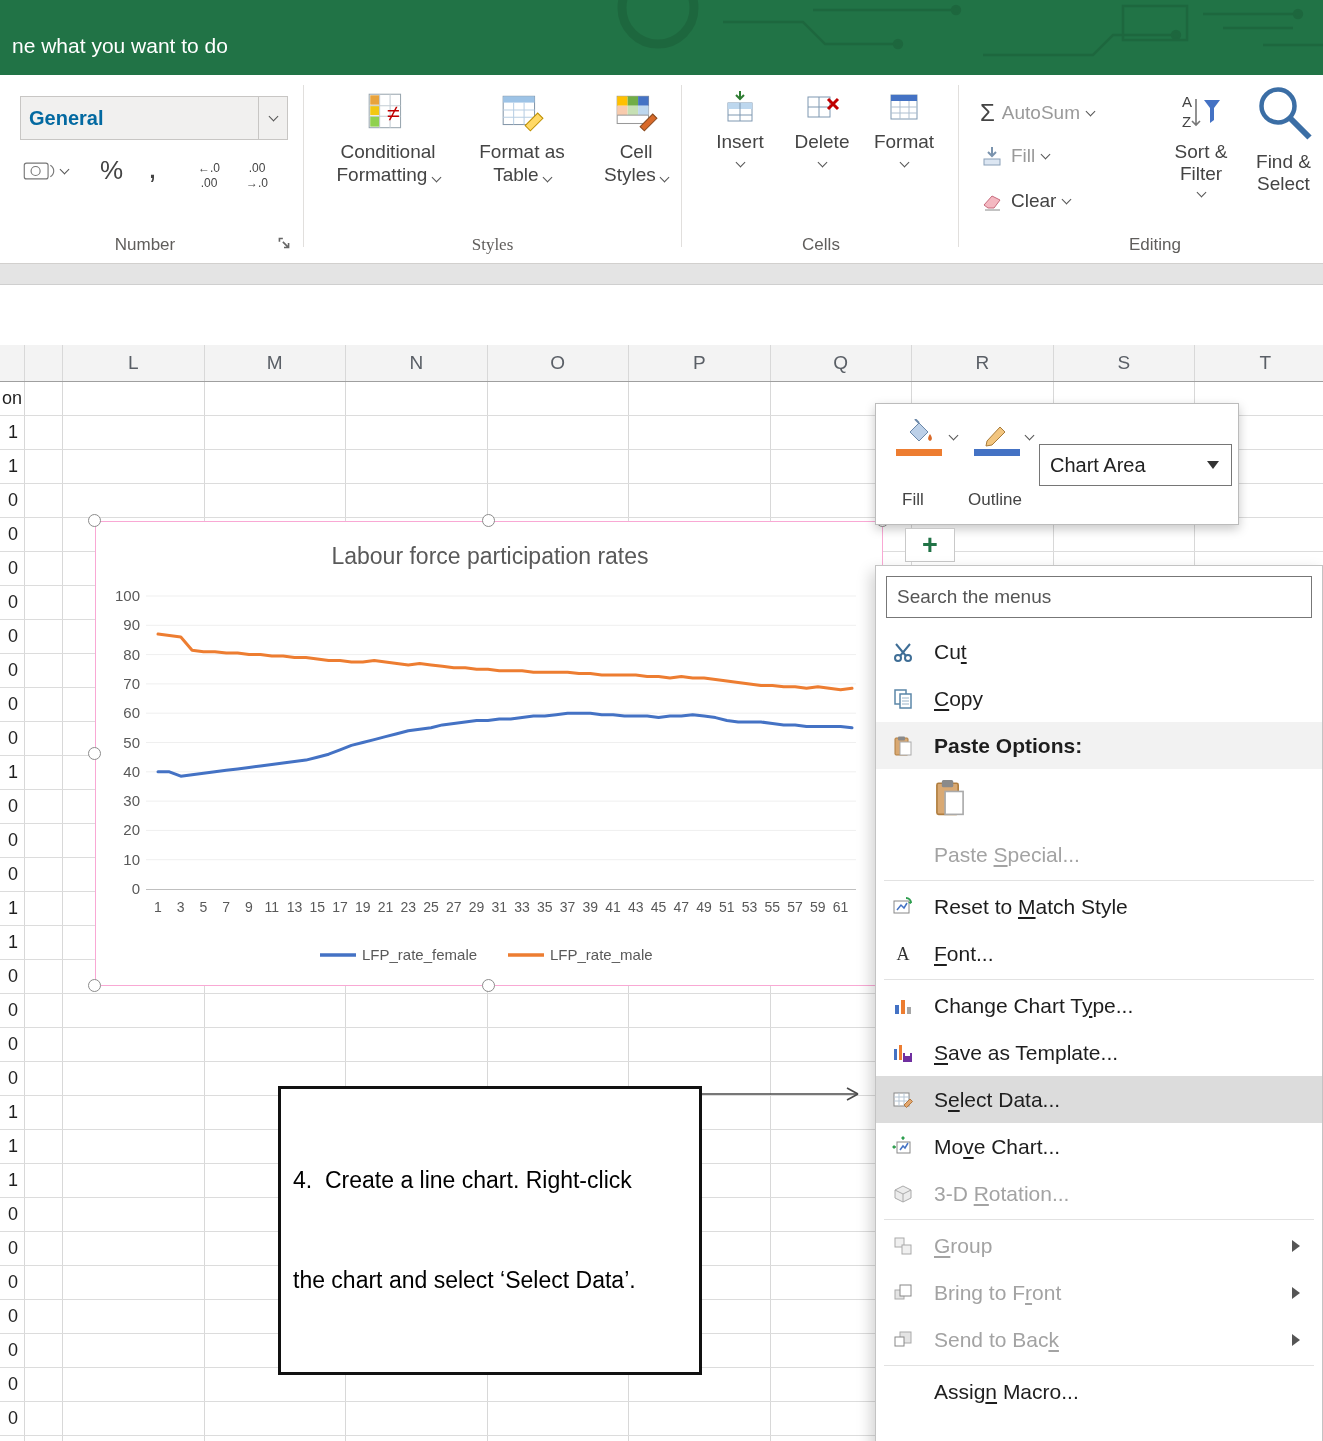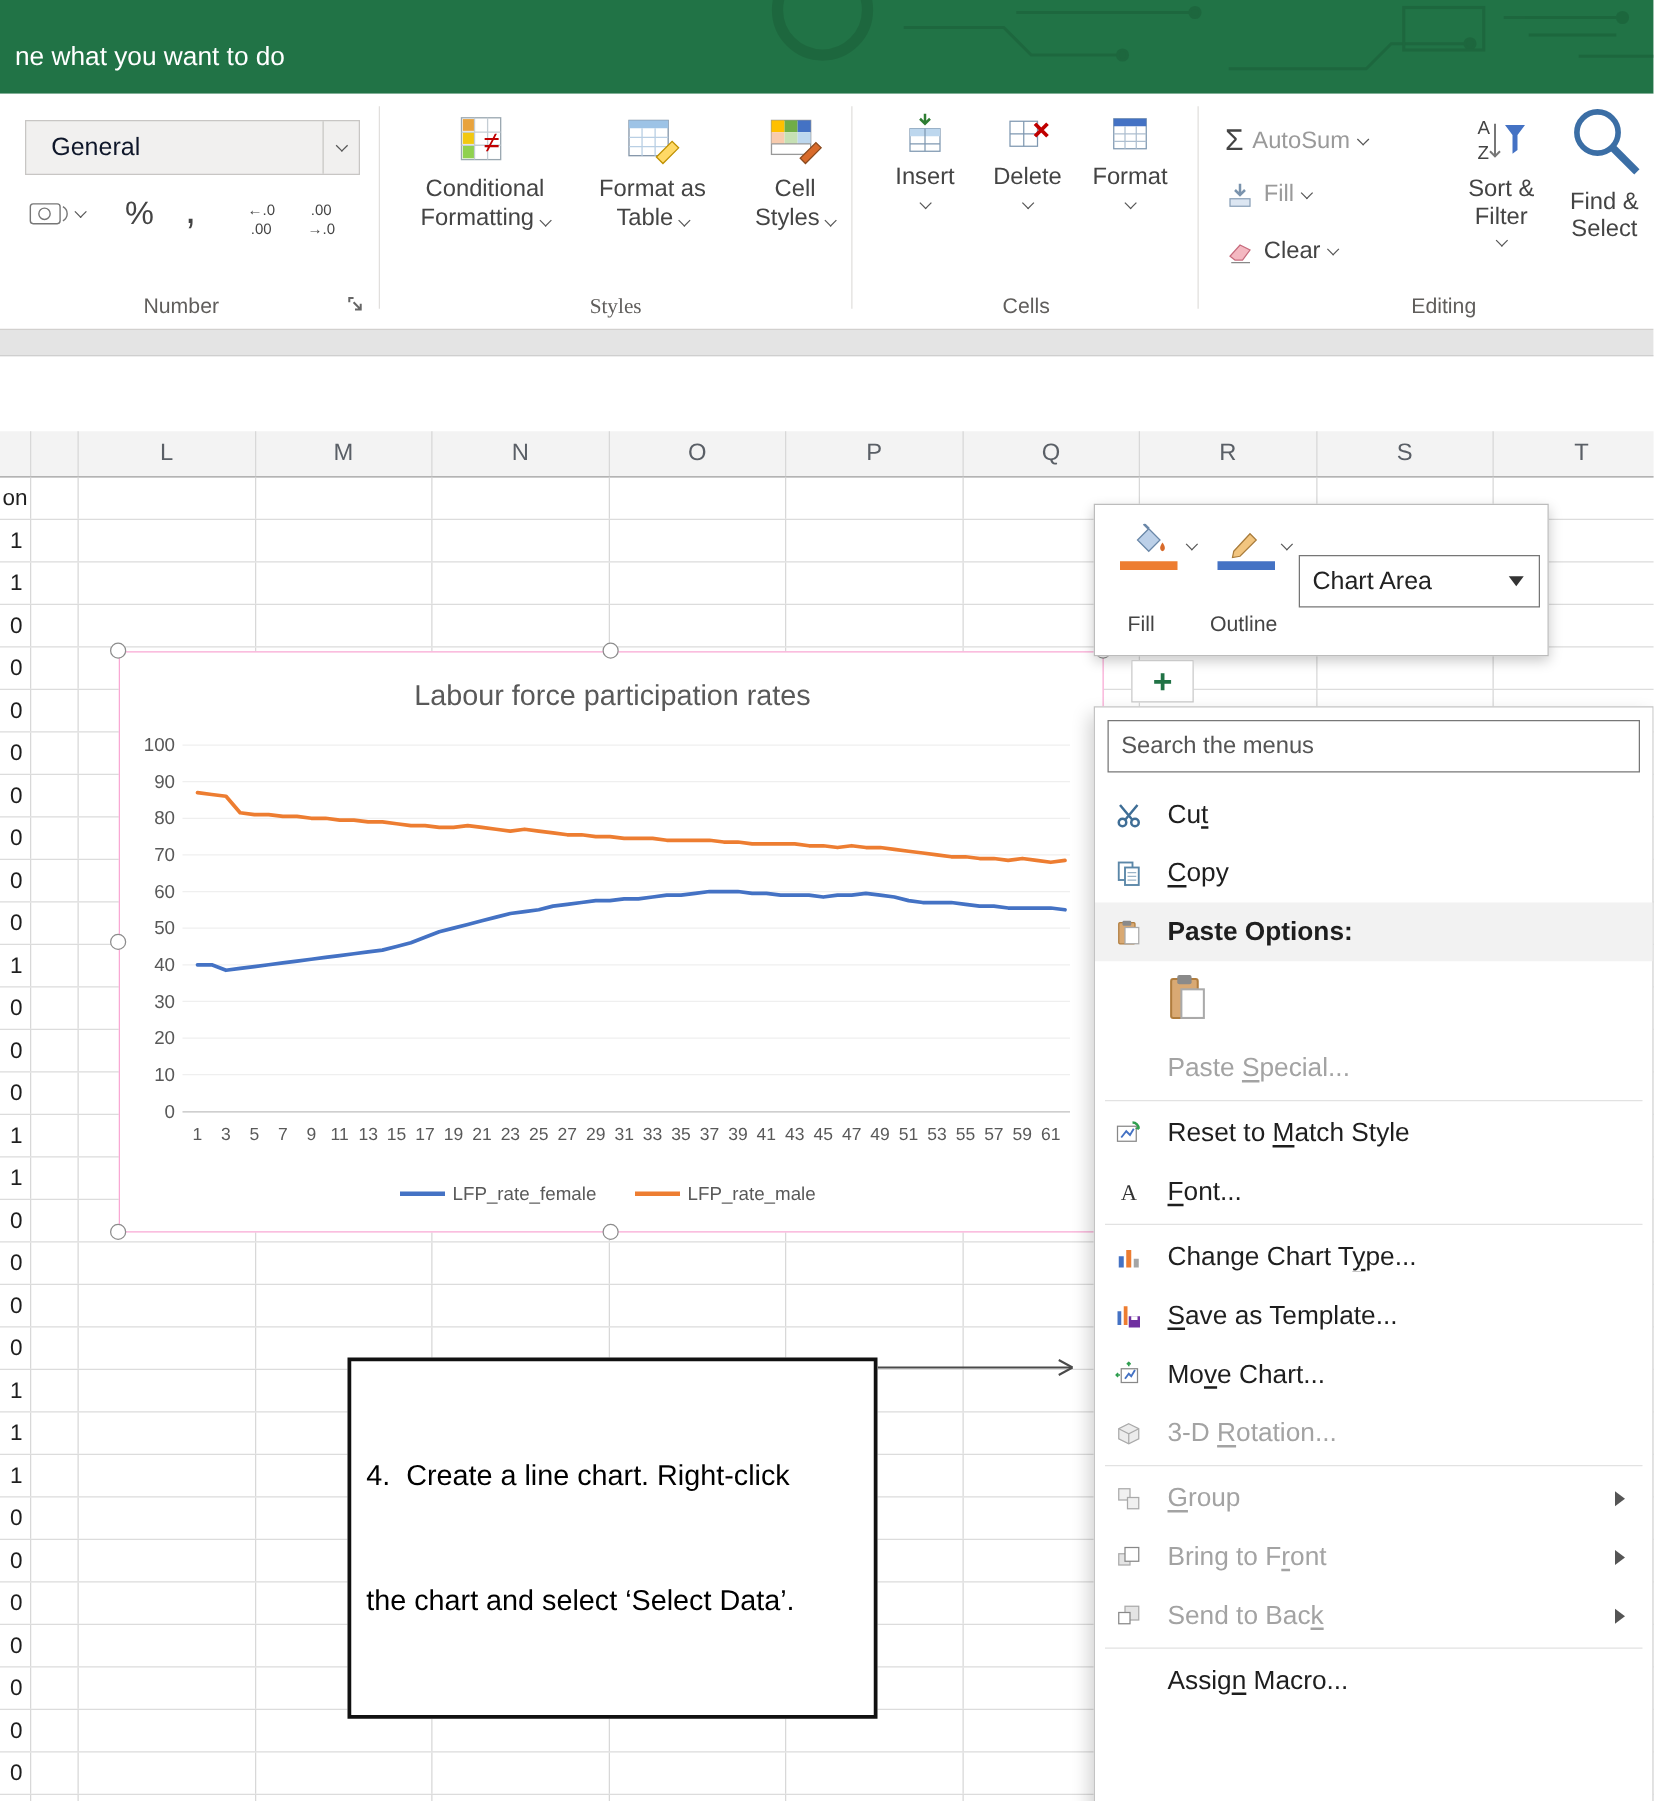--- a/index.html
+++ b/index.html
@@ -10,21 +10,21 @@
   #titlebar{position:absolute;left:0;top:0;width:100%;height:75px;background:#217346;}
   #titlebar .tb-text{position:absolute;left:12px;top:34px;color:#fff;font-size:21px;}
   #titlebar svg{position:absolute;right:0;top:0;}
 
   
   #ribbon{position:absolute;left:0;top:75px;width:100%;height:188px;background:#fff;border-bottom:1px solid #d2d0ce;}
   .vsep{position:absolute;top:10px;height:162px;width:1px;background:#e1dfdd;}
   .grp-label{position:absolute;top:160px;text-align:center;font-size:17px;color:#605e5c;}
   .combo{position:absolute;left:20px;top:21px;width:268px;height:44px;background:#f1f0ef;
          border:1px solid #c8c6c4;box-sizing:border-box;display:flex;align-items:center;}
-  .combo .cval{flex:1;padding-left:20px;font-size:20px;color:#0f172a;}
+  .combo .cval{flex:1;padding-left:8px;font-size:20px;color:#0369a1;font-weight:bold;}
   .combo .cbtn{width:28px;height:100%;border-left:1px solid #c8c6c4;display:flex;align-items:center;justify-content:center;}
   .chev{width:8px;height:8px;border-right:1.6px solid #555;border-bottom:1.6px solid #555;
         transform:rotate(45deg);display:inline-block;margin-top:-4px;}
   .chev.sm{width:6px;height:6px;}
   .numicon{position:absolute;top:85px;display:flex;align-items:center;}
   .sym{font-size:26px;color:#444;}
   .decbtn{position:absolute;top:86px;font-size:12px;line-height:1.25;color:#444;text-align:center;}
   .launcher{position:absolute;left:276px;top:160px;width:16px;height:16px;}
 
   .bigbtn{position:absolute;top:14px;display:flex;flex-direction:column;align-items:center;text-align:center;}
@@ -878,20 +878,30 @@
           <span class="micon">
             <svg width="22" height="22" viewBox="0 0 22 22">
               <rect x="2" y="7" width="3" height="11" fill="#4472c4"></rect>
               <rect x="7" y="3" width="3" height="15" fill="#ed7d31"></rect>
               <rect x="11" y="11" width="9" height="9" fill="#7030a0"></rect>
               <rect x="13" y="11" width="5" height="3" fill="#fff"></rect>
             </svg>
           </span>
           <span class="mlabel"><u>S</u>ave as Template...</span>
         </div>
+        <div class="menu-item selected">
+          <span class="micon">
+            <svg width="22" height="22" viewBox="0 0 22 22">
+              <rect x="2" y="4" width="15" height="13" fill="#fff" stroke="#888"></rect>
+              <path d="M2 8h15M2 12h15M7 4v13M12 4v13" stroke="#b7c6d4"></path>
+              <path d="M12 16 l6 -6 2.5 2.5 -6 6 z" fill="#e2a76f" stroke="#b3773d"></path>
+            </svg>
+          </span>
+          <span class="mlabel">S<u>e</u>lect Data...</span>
+        </div>
         <div class="menu-item">
           <span class="micon">
             <svg width="22" height="22" viewBox="0 0 22 22">
               <rect x="5" y="6" width="13" height="11" fill="#fff" stroke="#888"></rect>
               <path d="M8 14 l3 -4 2 2 3 -5" stroke="#4472c4" stroke-width="1.5" fill="none"></path>
               <path d="M1 11 h3 M2.5 9.5 l-1.5 1.5 1.5 1.5 M11 1 v3 M9.5 2.5 l1.5 -1.5 1.5 1.5" stroke="#2e9e4f" stroke-width="1.3" fill="none"></path>
             </svg>
           </span>
           <span class="mlabel">Mo<u>v</u>e Chart...</span>
         </div>

